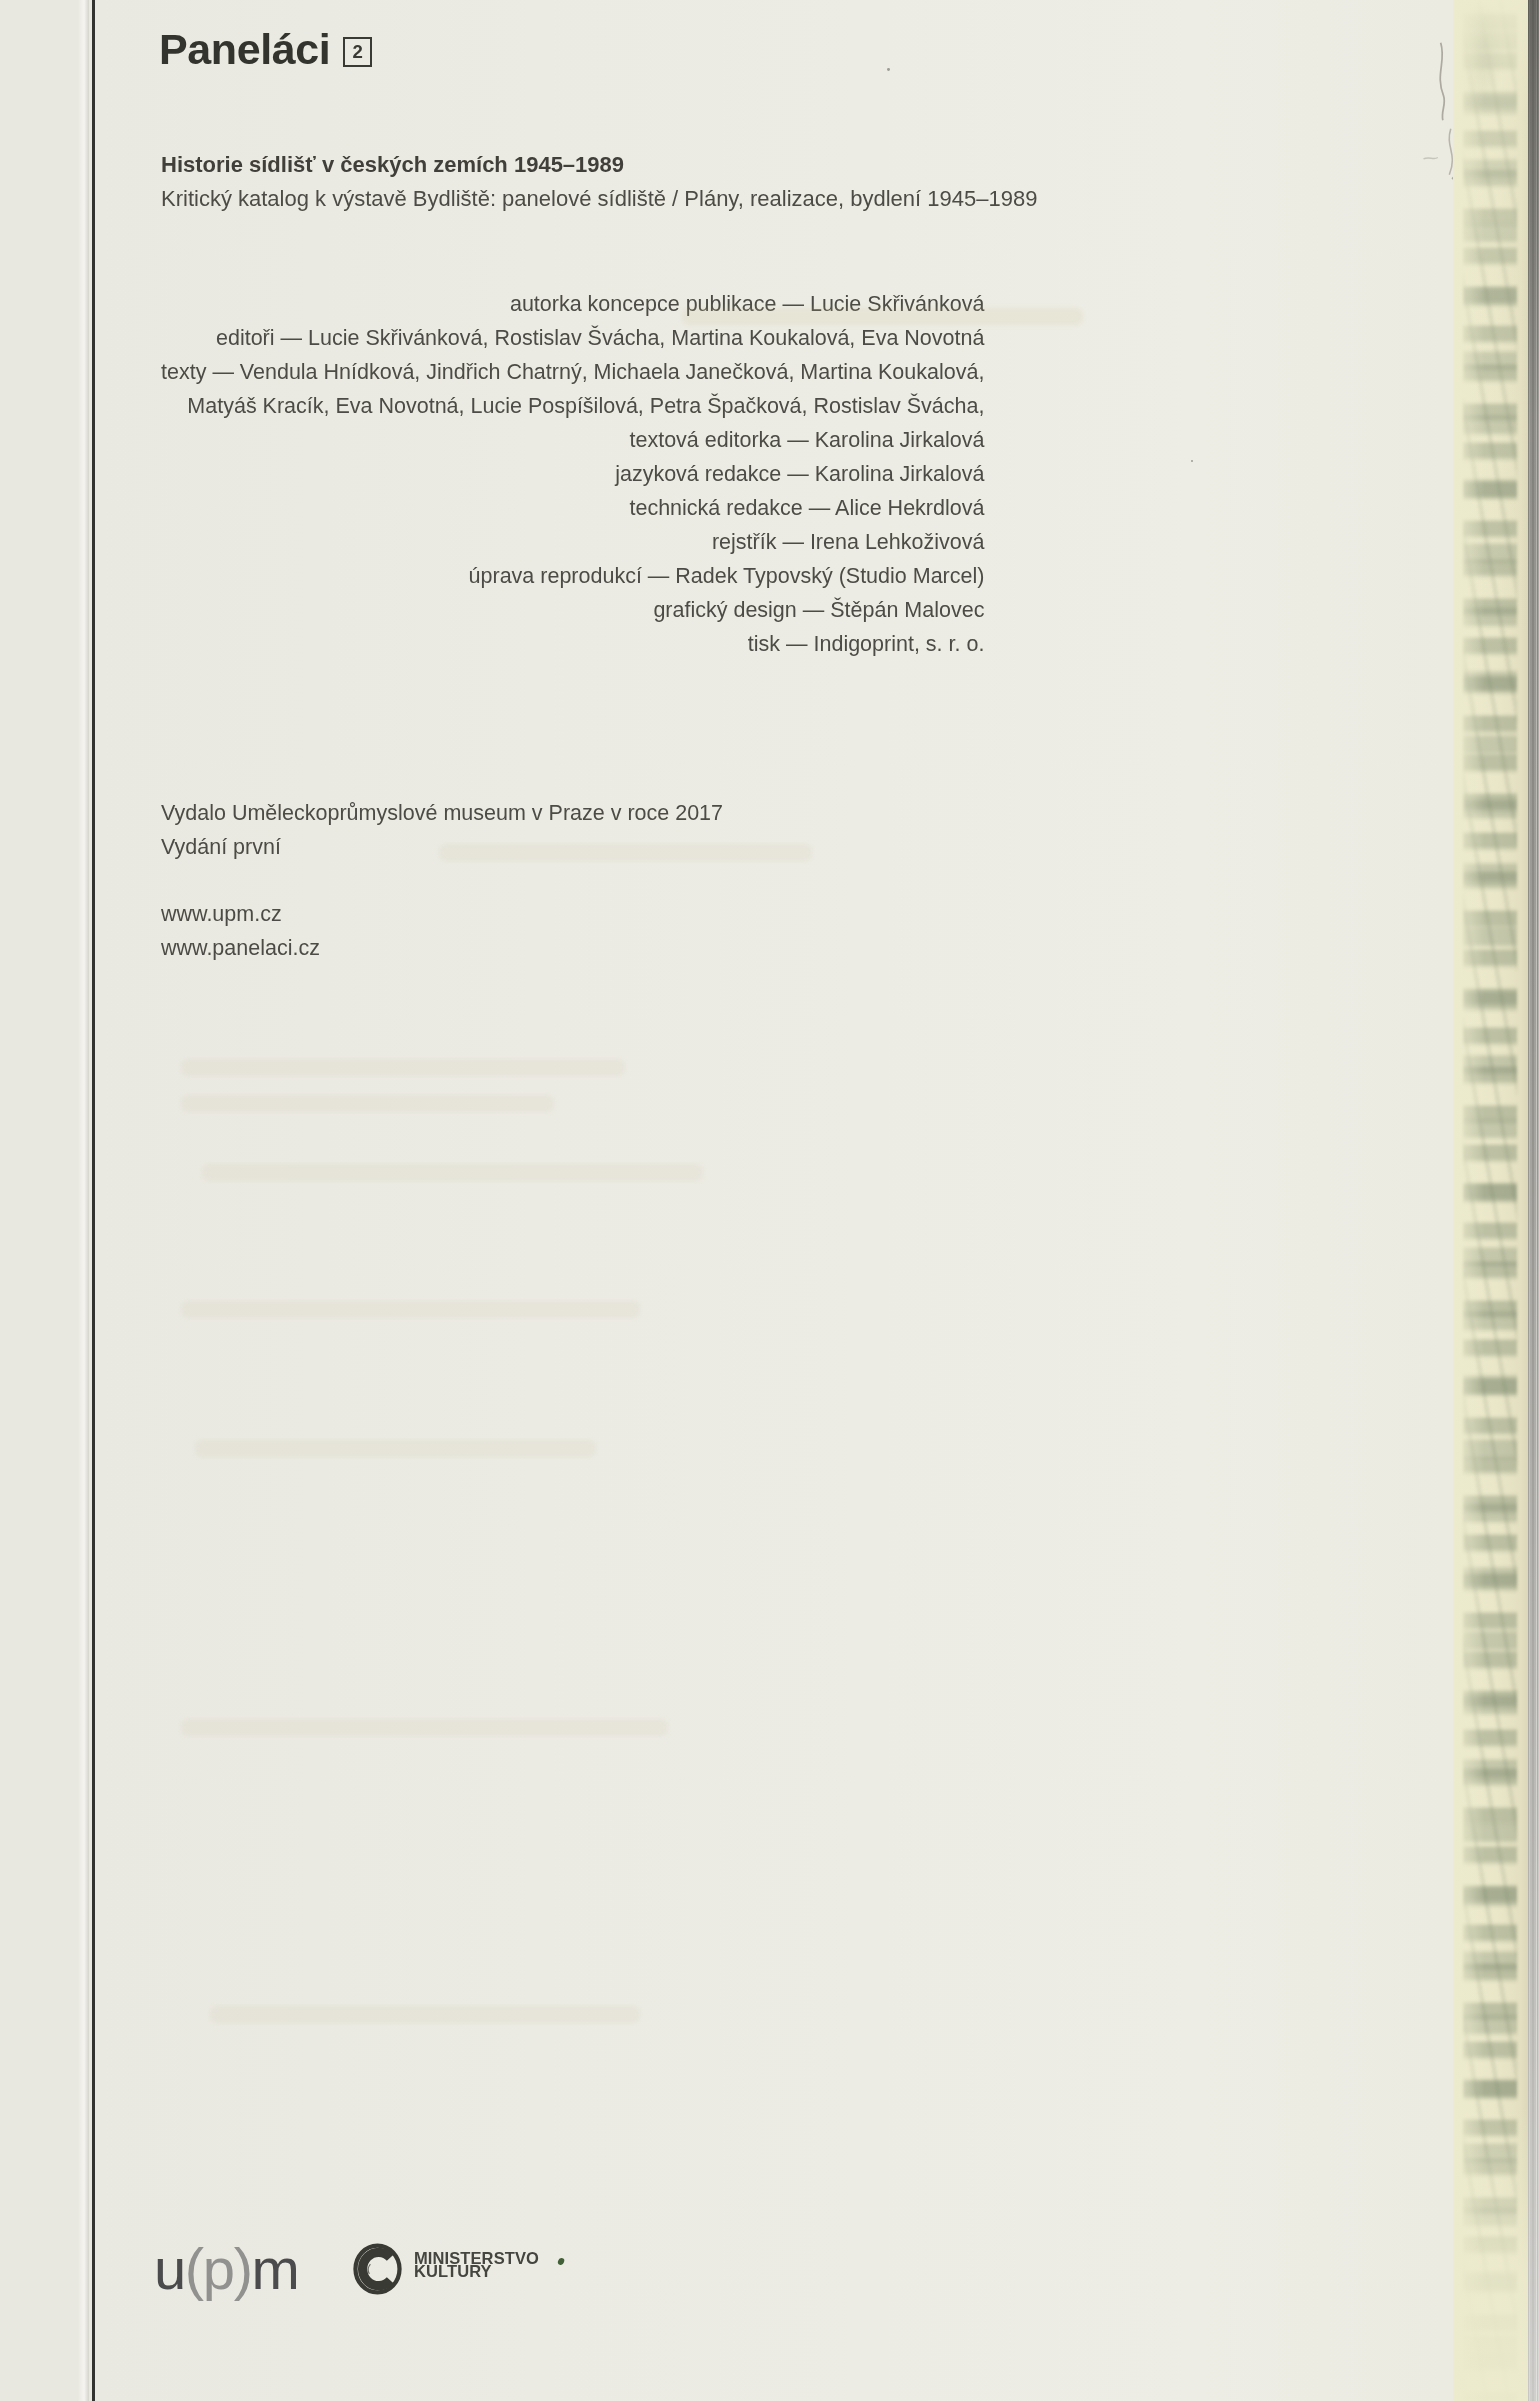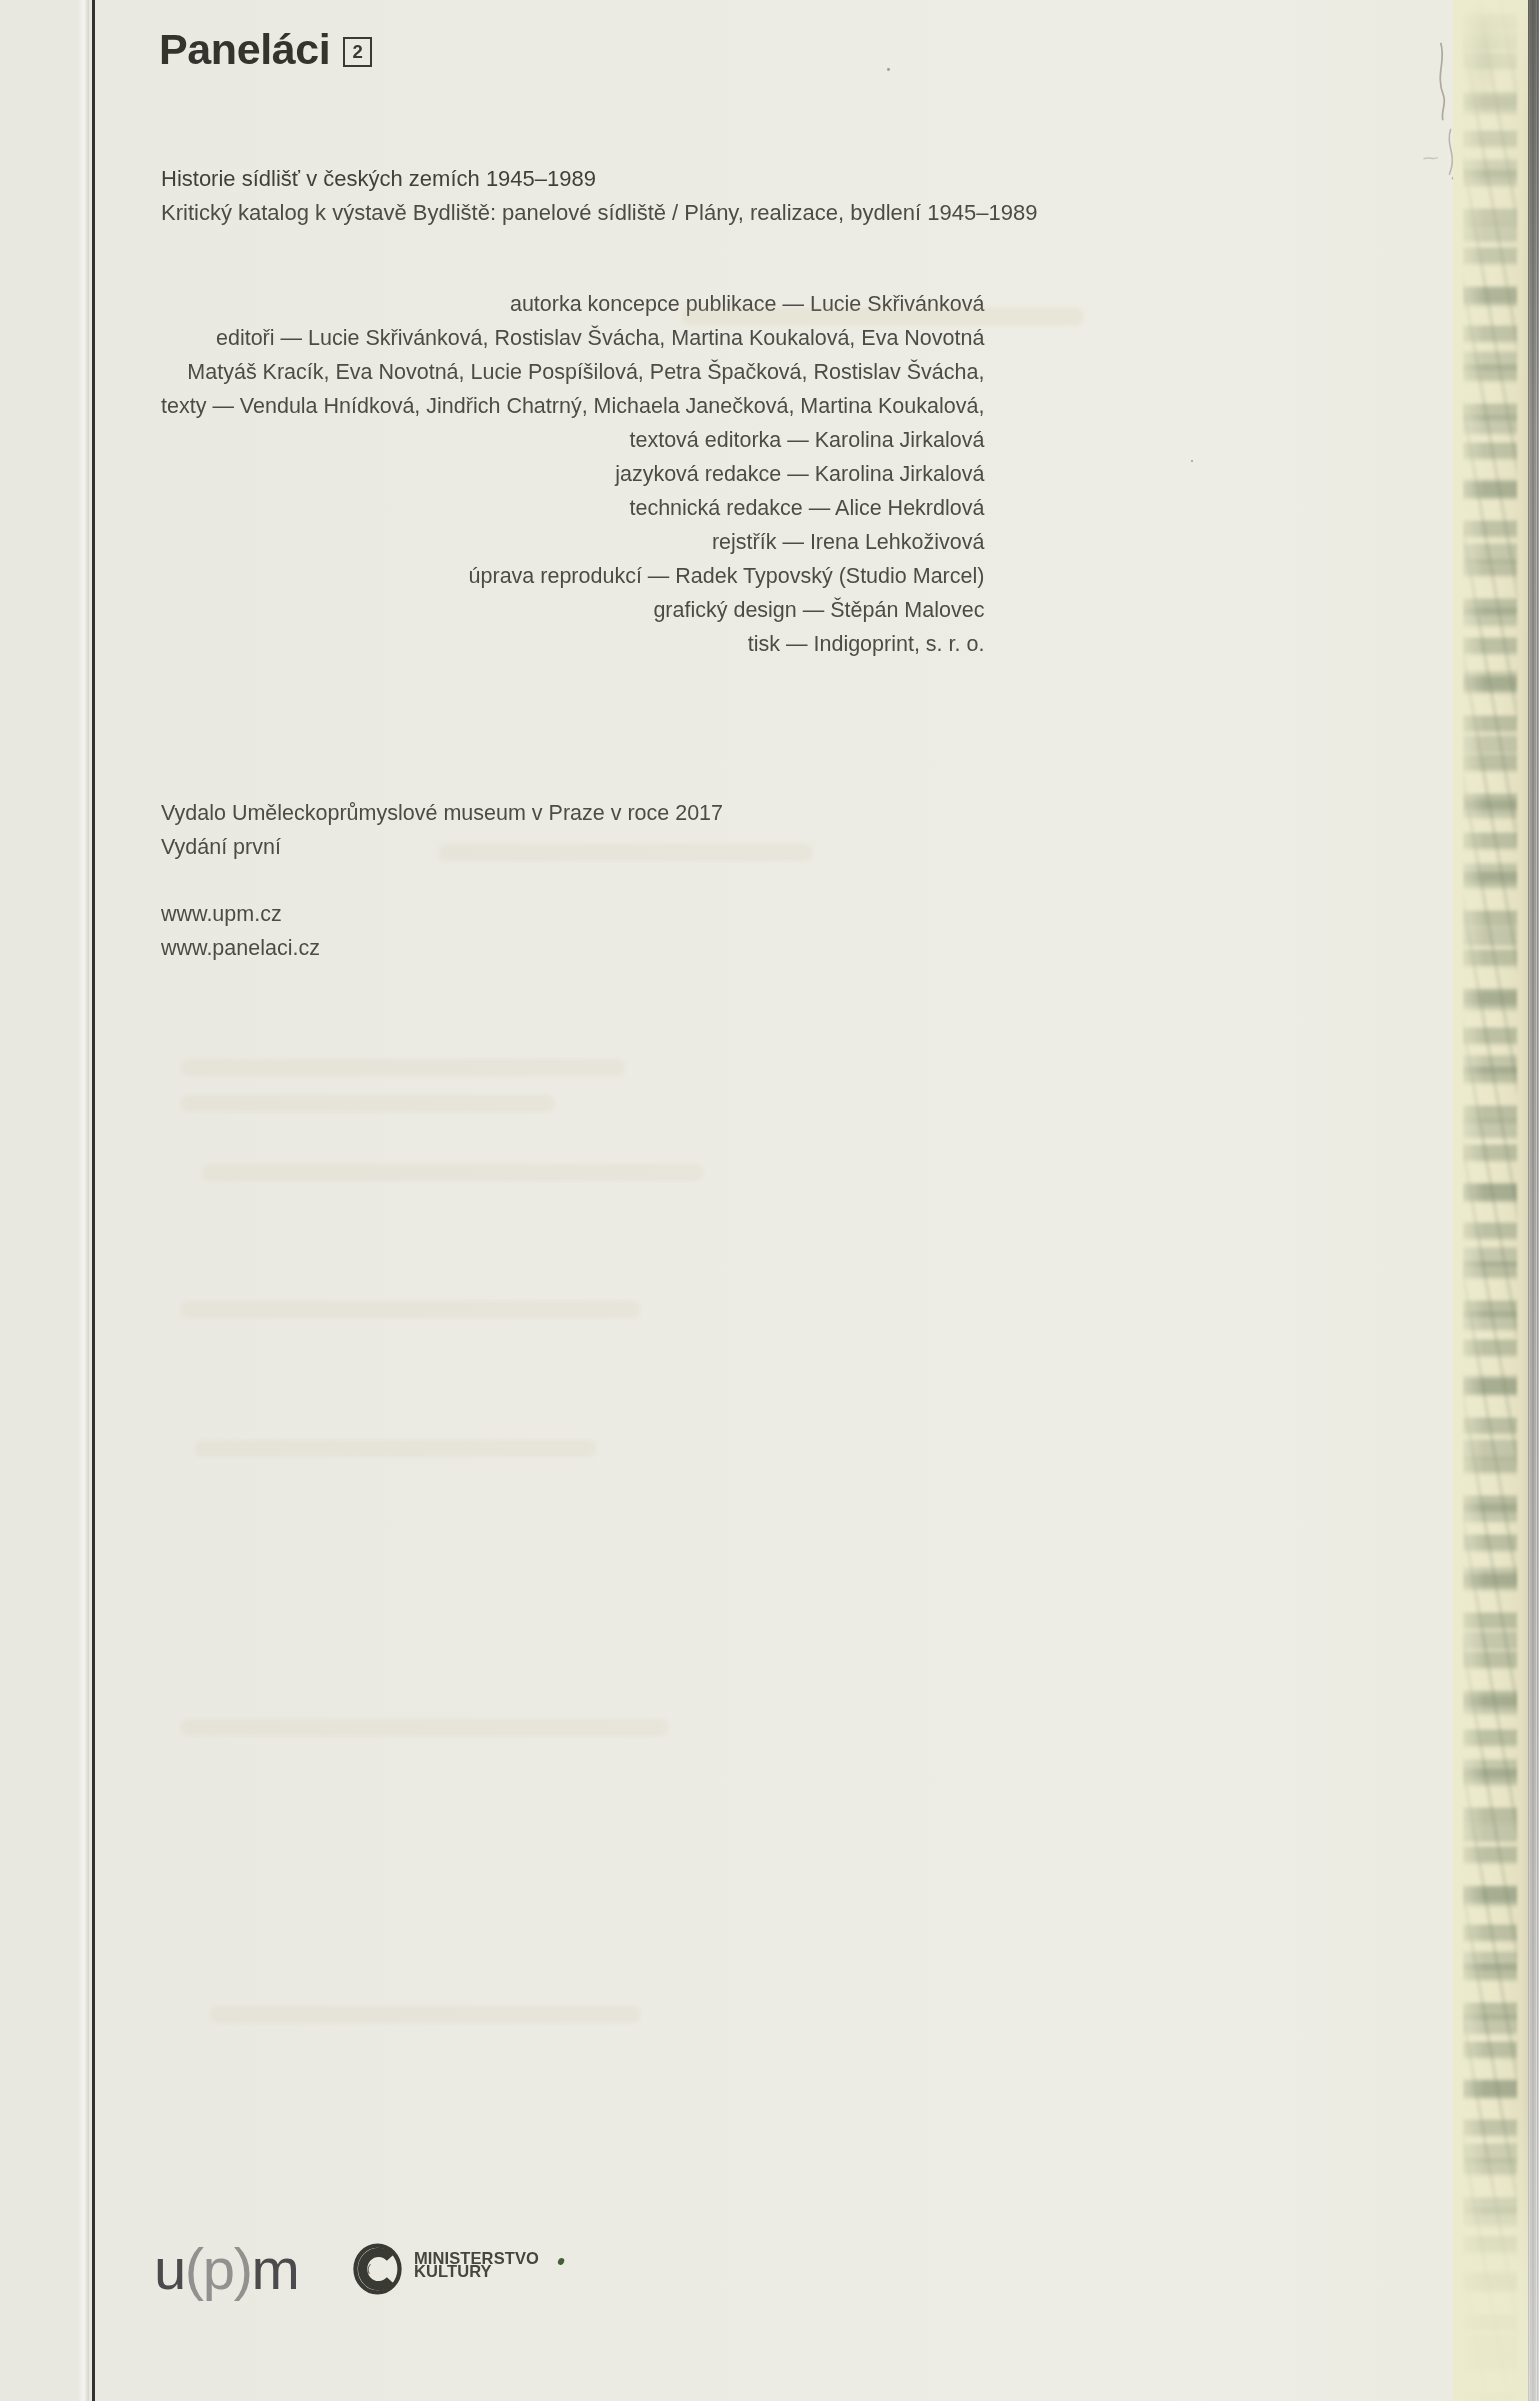--- a/index.html
+++ b/index.html
@@ -48,21 +48,21 @@
   .fe-grayband{position:absolute;right:0;top:0;width:12px;height:100%;
     background:repeating-linear-gradient(90deg,#908f8a 0 1.4px,#b6b5b0 1.4px 2.1px,#a19f9a 2.1px 3.6px,#c2c1bc 3.6px 4.3px);}
   .fe-grayband::before{content:"";position:absolute;inset:0;
     background:linear-gradient(180deg,rgba(55,55,50,.55) 0,rgba(55,55,50,.15) 18%,rgba(55,55,50,0) 42%,rgba(255,255,255,.38) 86%,rgba(255,255,255,.5) 100%);}
   
   .book-title{position:absolute;left:64px;top:26px;margin:0;
     font-size:43px;font-weight:bold;letter-spacing:-0.4px;color:#34342e;line-height:1.1;}
   .volume-badge{display:inline-block;border:2.1px solid #3a3a34;color:#3a3a34;
     font-size:18.6px;font-weight:bold;line-height:1;padding:3.6px 7.2px;margin-left:13px;vertical-align:6.4px;}
   .heading-block{position:absolute;left:66px;top:148px;font-size:22px;line-height:34px;white-space:nowrap;}
-  .heading-bold{font-weight:normal;color:#413f39;margin-top:14px;}
+  .heading-bold{font-weight:bold;color:#413f39;}
   .heading-reg{color:#4c4b45;}
   .text-block{position:absolute;left:66px;font-size:21.5px;line-height:34px;white-space:nowrap;color:#4c4b45;}
   .credits-block{top:287px;text-align:right;}
   .publisher-block{top:796px;}
   .web-block{top:897px;}
   
   .ghost{position:absolute;height:17px;border-radius:7.2px;
     background:rgba(196,190,146,.16);filter:blur(2.1px);}
   .ghost.dim{background:rgba(190,186,150,.11);}
   
@@ -89,22 +89,22 @@
   <h1 class="book-title"><span>Paneláci</span><span class="volume-badge">2</span></h1>
 
   <div class="heading-block">
     <div class="heading-bold">Historie sídlišť v českých zemích 1945–1989</div>
     <div class="heading-reg">Kritický katalog k výstavě Bydliště: panelové sídliště / Plány, realizace, bydlení 1945–1989</div>
   </div>
 
   <div class="text-block credits-block">
     <div>autorka koncepce publikace — Lucie Skřivánková</div>
     <div>editoři — Lucie Skřivánková, Rostislav Švácha, Martina Koukalová, Eva Novotná</div>
+    <div>texty — Vendula Hnídková, Jindřich Chatrný, Michaela Janečková, Martina Koukalová,</div>
     <div>Matyáš Kracík, Eva Novotná, Lucie Pospíšilová, Petra Špačková, Rostislav Švácha,</div>
-    <div>texty — Vendula Hnídková, Jindřich Chatrný, Michaela Janečková, Martina Koukalová,</div>
     <div>textová editorka — Karolina Jirkalová</div>
     <div>jazyková redakce — Karolina Jirkalová</div>
     <div>technická redakce — Alice Hekrdlová</div>
     <div>rejstřík — Irena Lehkoživová</div>
     <div>úprava reprodukcí — Radek Typovský (Studio Marcel)</div>
     <div>grafický design — Štěpán Malovec</div>
     <div>tisk — Indigoprint, s. r. o.</div>
   </div>
 
   <div class="text-block publisher-block">

